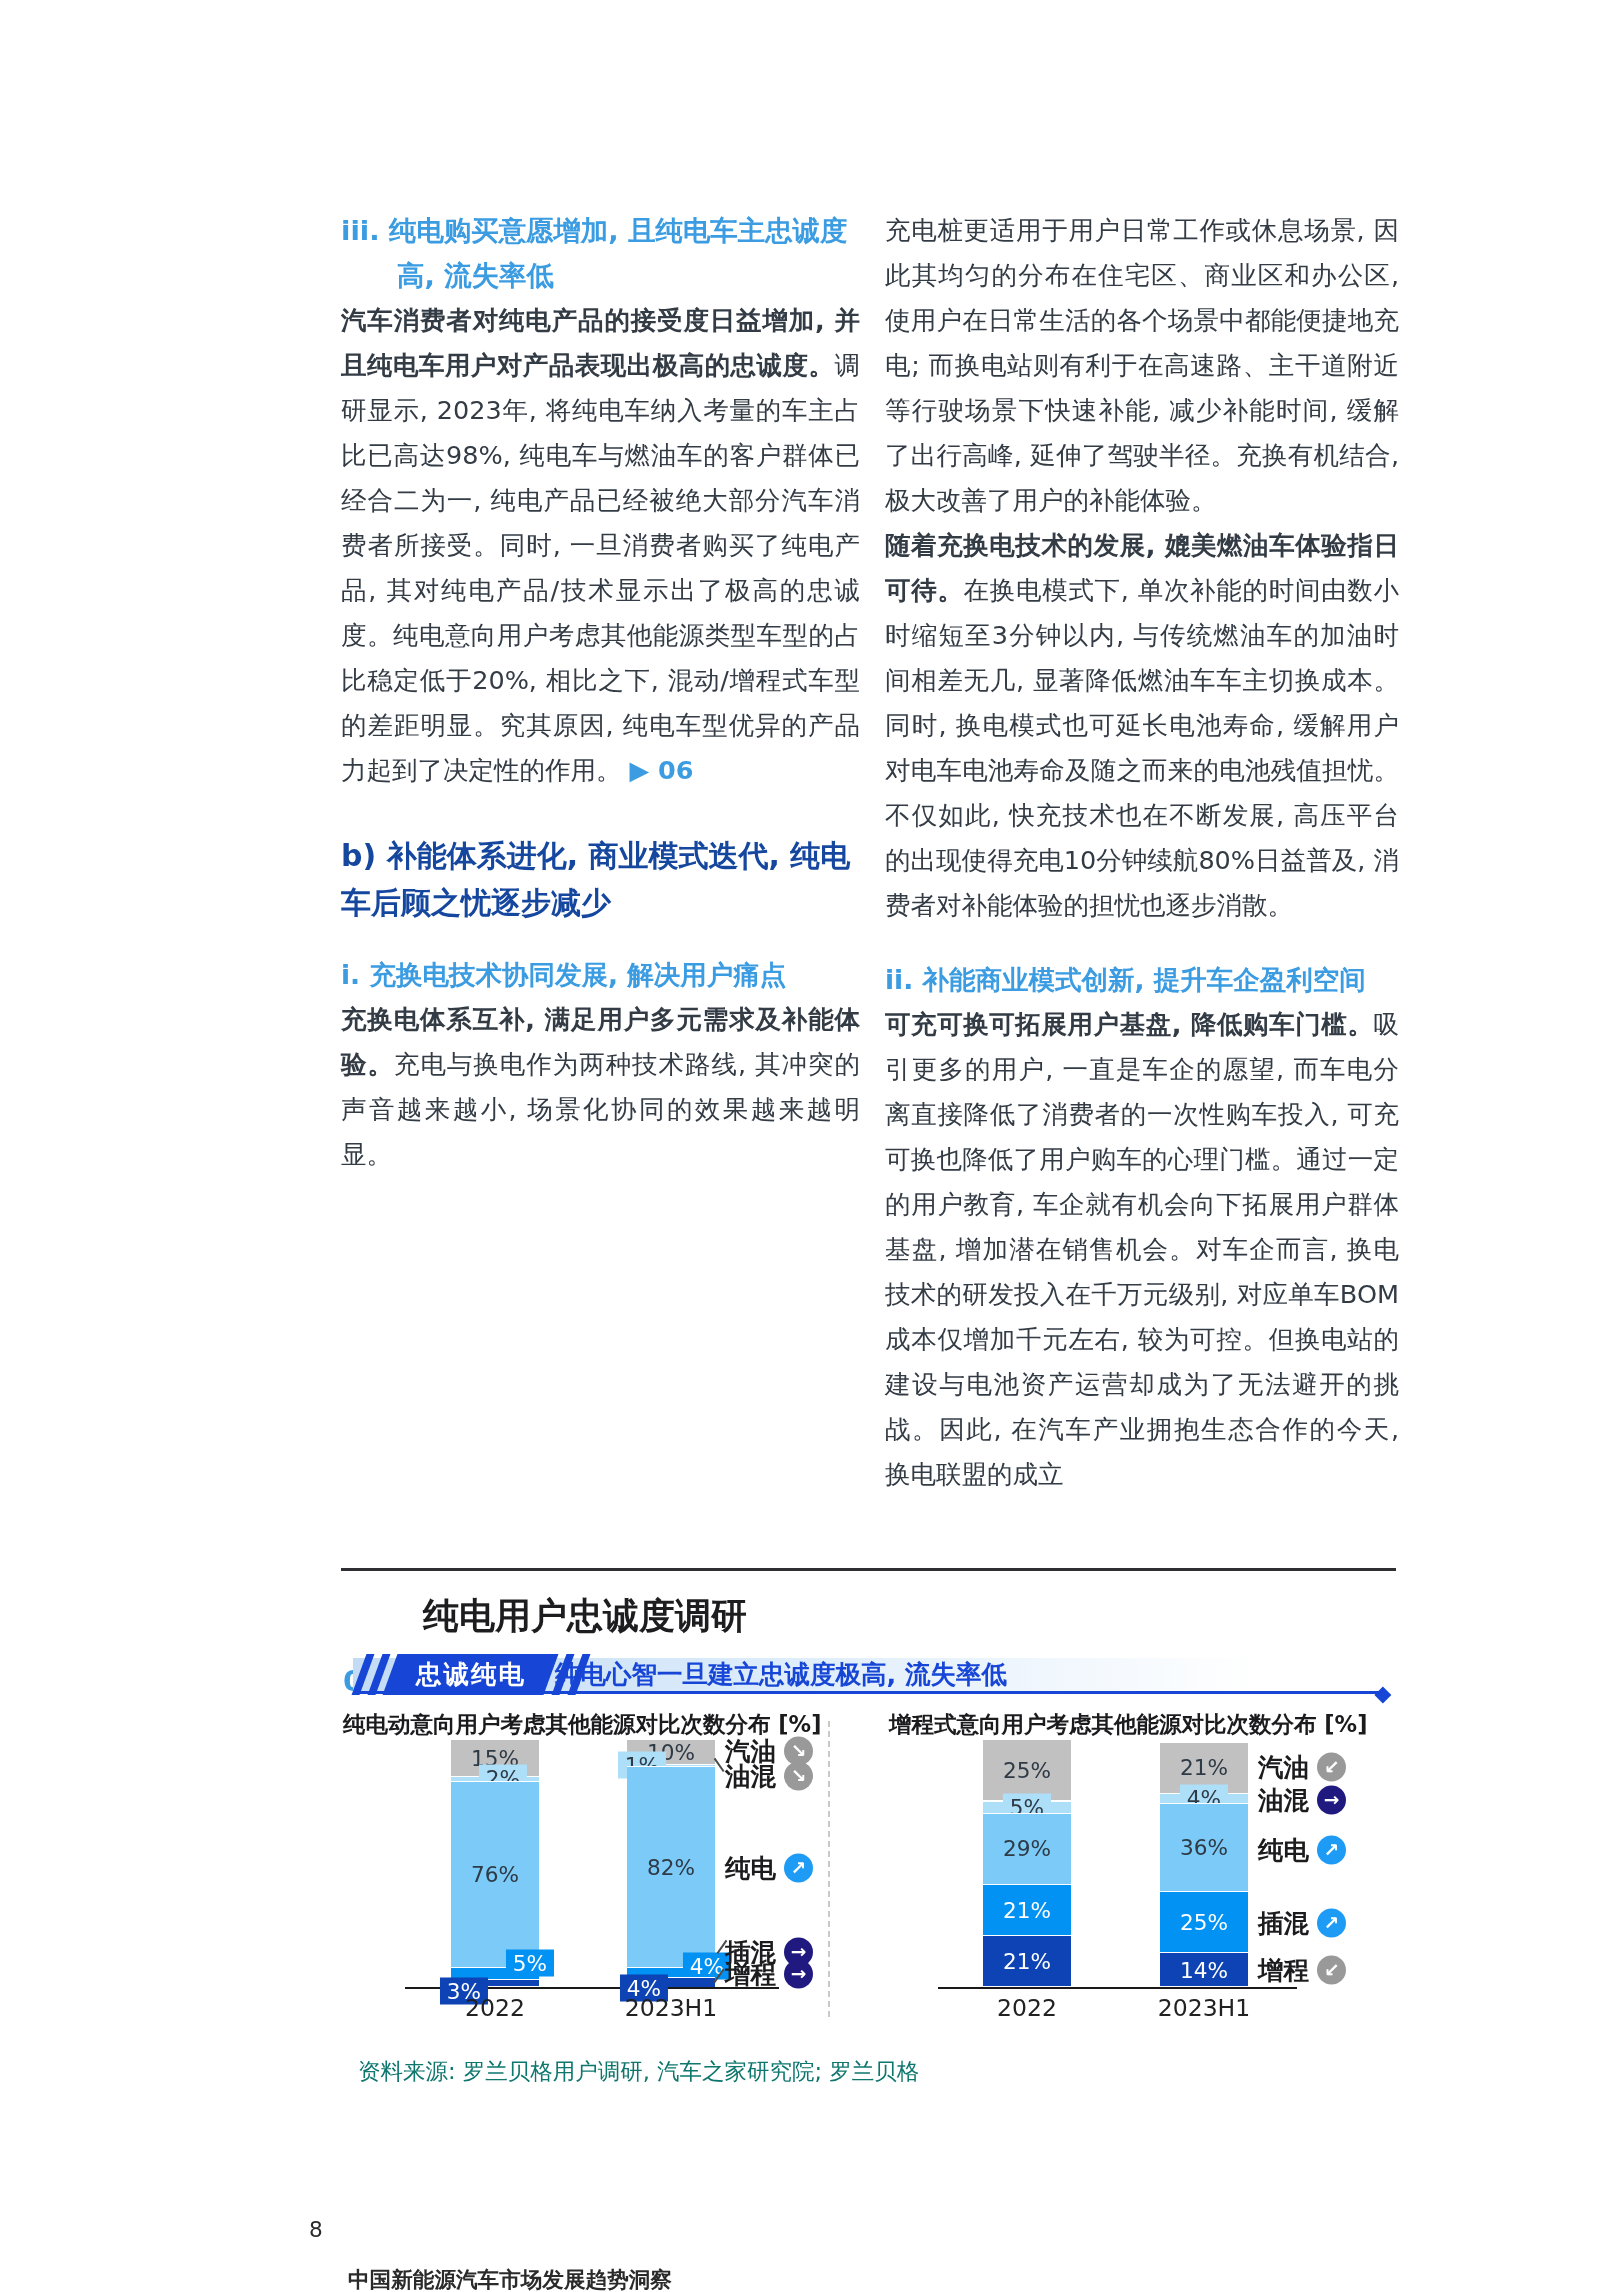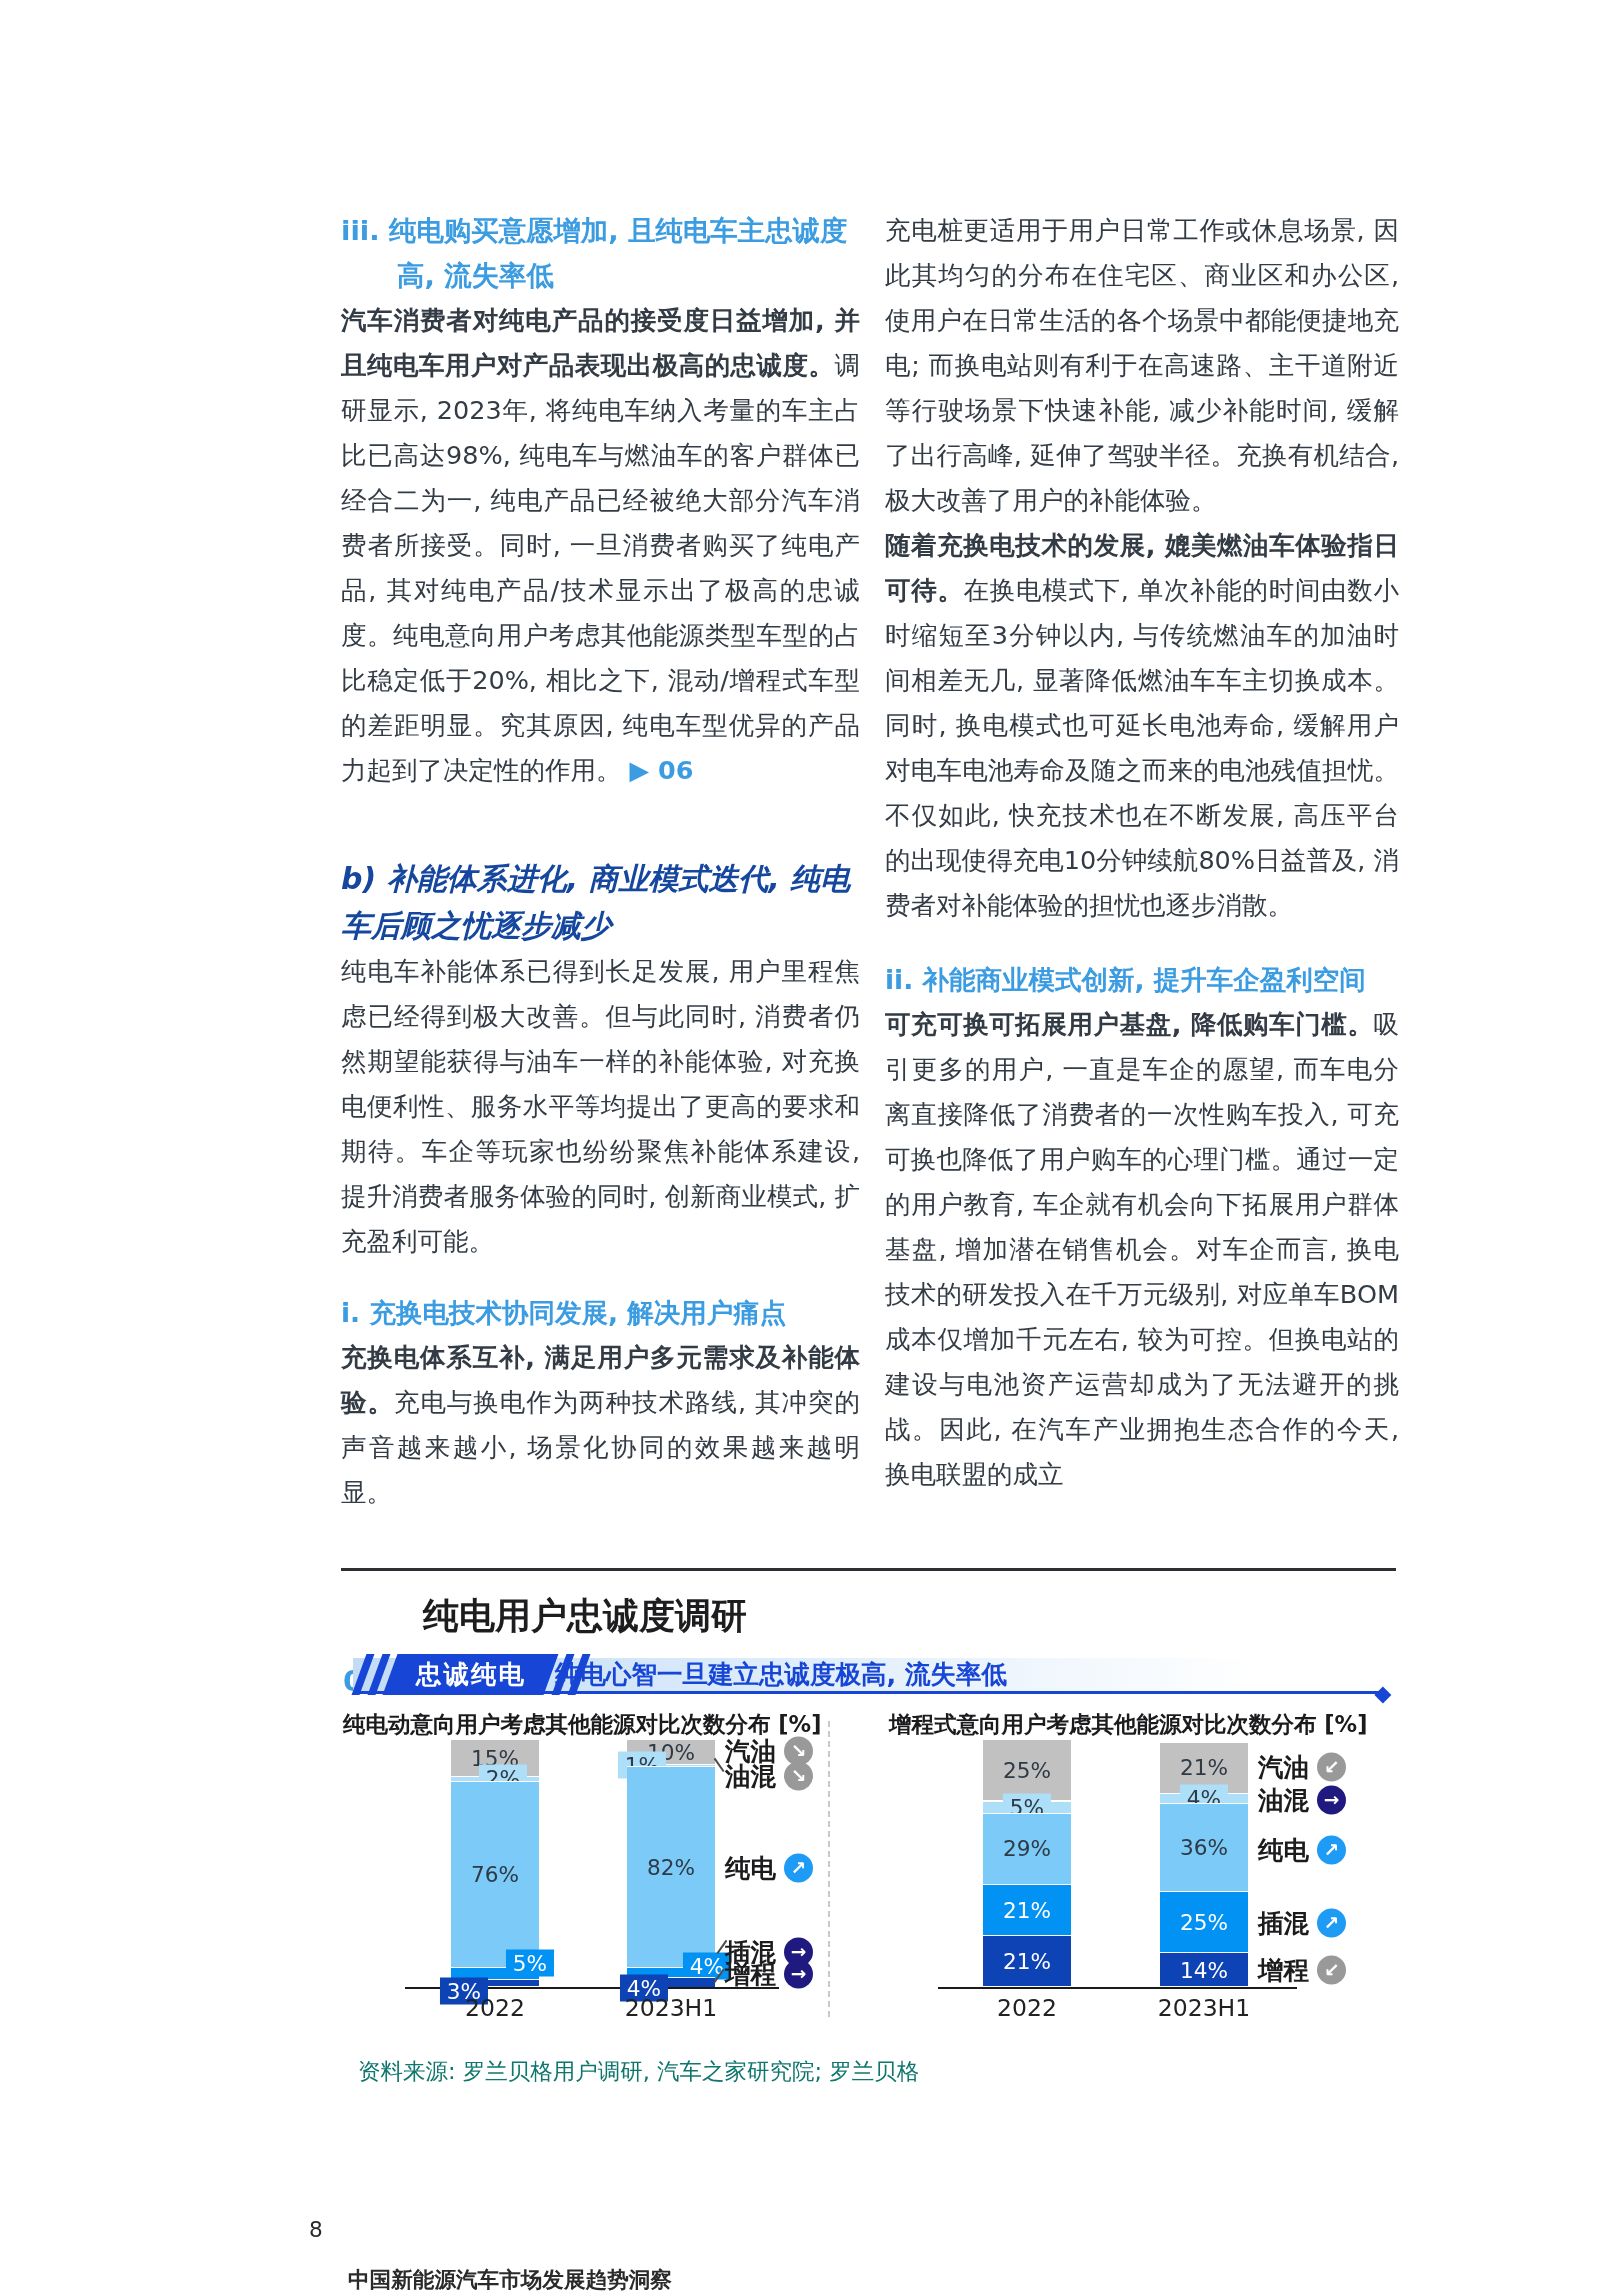--- a/index.html
+++ b/index.html
@@ -15,21 +15,21 @@
   .col-right{left:885px;top:208px;width:514px;}
   .col p{margin:0;}
   .h-blue{color:#3b9ce2;font-weight:bold;font-size:27.4px;line-height:45px;text-align:left;}
   .h-blue.small{font-size:26.5px;}
   .h-navy{color:#16479e;font-weight:bold;font-size:30px;line-height:47px;text-align:left;}
   .hang2{display:block;padding-left:56px;}
   .lead{font-weight:bold;}
   .figure-ref{color:#3b9ce2;font-weight:bold;}
   .mt12{margin-top:11.8px;} .mt16{margin-top:15.7px;} .mt20{margin-top:19.6px;}
   .mt22{margin-top:21.6px;} .mt26{margin-top:25.5px;} .mt28{margin-top:27.4px;}
-  .mt30{margin-top:29px;} .mt40{margin-top:62px;font-style:italic;}
+  .mt30{margin-top:29px;} .mt40{margin-top:39px;}
   
   .fig-rule{left:341px;top:1568px;width:1055px;height:2.9px;background:#2e2e33;}
   .fig-num{left:343px;top:1664px;font-size:29px;font-weight:bold;color:#3b9ce2;}
   .fig-title{left:423px;top:1592px;font-size:36px;font-weight:bold;color:#1d1d1f;}
   .banner-strip{left:353px;top:1658px;width:1031px;height:33px;
     background:linear-gradient(to right,#c3dcf4 0%,#d9eafa 35%,#ffffff 88%);
     border-bottom:3.9px solid #1746d6;}
   .banner-strip .diamond{position:absolute;right:-4.9px;bottom:-9.8px;width:11.8px;height:11.8px;
     background:#1746d6;transform:rotate(45deg);}
   .badge-wrap{left:359px;top:1654px;height:41px;display:flex;gap:7.8px;align-items:stretch;}
@@ -59,21 +59,20 @@
 </head>
 <body>
 
 <div class="col col-left">
   <div class="h-blue">
     <span>iii. 纯电购买意愿增加, 且纯电车主忠诚度</span>
     <span class="hang2">高, 流失率低</span>
   </div>
   <p class="mt12"><span class="lead">汽车消费者对纯电产品的接受度日益增加, 并且纯电车用户对产品表现出极高的忠诚度。</span><span>调研显示, 2023年, 将纯电车纳入考量的车主占比已高达98%, 纯电车与燃油车的客户群体已经合二为一, 纯电产品已经被绝大部分汽车消费者所接受。同时, 一旦消费者购买了纯电产品, 其对纯电产品/技术显示出了极高的忠诚度。纯电意向用户考虑其他能源类型车型的占比稳定低于20%, 相比之下, 混动/增程式车型的差距明显。究其原因, 纯电车型优异的产品力起到了决定性的作用。</span> <span class="figure-ref">▶ 06</span></p>
   <div class="h-navy mt40">b) 补能体系进化, 商业模式迭代, 纯电车后顾之忧逐步减少</div>
-  <p class="mt22">纯电车补能体系已得到长足发展, 用户里程焦虑已经得到极大改善。但与此同时, 消费者仍然期望能获得与油车一样的补能体验, 对充换电便利性、服务水平等均提出了更高的要求和期待。车企等玩家也纷纷聚焦补能体系建设, 提升消费者服务体验的同时, 创新商业模式, 扩充盈利可能。</p>
   <div class="h-blue small mt26">i. 充换电技术协同发展, 解决用户痛点</div>
   <p class="mt28"><span class="lead">充换电体系互补, 满足用户多元需求及补能体验。</span><span>充电与换电作为两种技术路线, 其冲突的声音越来越小, 场景化协同的效果越来越明显。</span></p>
 </div>
 
 <div class="col col-right">
   <p>充电桩更适用于用户日常工作或休息场景, 因此其均匀的分布在住宅区、商业区和办公区, 使用户在日常生活的各个场景中都能便捷地充电; 而换电站则有利于在高速路、主干道附近等行驶场景下快速补能, 减少补能时间, 缓解了出行高峰, 延伸了驾驶半径。充换有机结合, 极大改善了用户的补能体验。</p>
   <p class="mt20"><span class="lead">随着充换电技术的发展, 媲美燃油车体验指日可待。</span><span>在换电模式下, 单次补能的时间由数小时缩短至3分钟以内, 与传统燃油车的加油时间相差无几, 显著降低燃油车车主切换成本。同时, 换电模式也可延长电池寿命, 缓解用户对电车电池寿命及随之而来的电池残值担忧。不仅如此, 快充技术也在不断发展, 高压平台的出现使得充电10分钟续航80%日益普及, 消费者对补能体验的担忧也逐步消散。</span></p>
   <div class="h-blue small mt30">ii. 补能商业模式创新, 提升车企盈利空间</div>
   <p class="mt16"><span class="lead">可充可换可拓展用户基盘, 降低购车门槛。</span><span>吸引更多的用户, 一直是车企的愿望, 而车电分离直接降低了消费者的一次性购车投入, 可充可换也降低了用户购车的心理门槛。通过一定的用户教育, 车企就有机会向下拓展用户群体基盘, 增加潜在销售机会。对车企而言, 换电技术的研发投入在千万元级别, 对应单车BOM成本仅增加千元左右, 较为可控。但换电站的建设与电池资产运营却成为了无法避开的挑战。因此, 在汽车产业拥抱生态合作的今天, 换电联盟的成立</span></p>
 </div>

